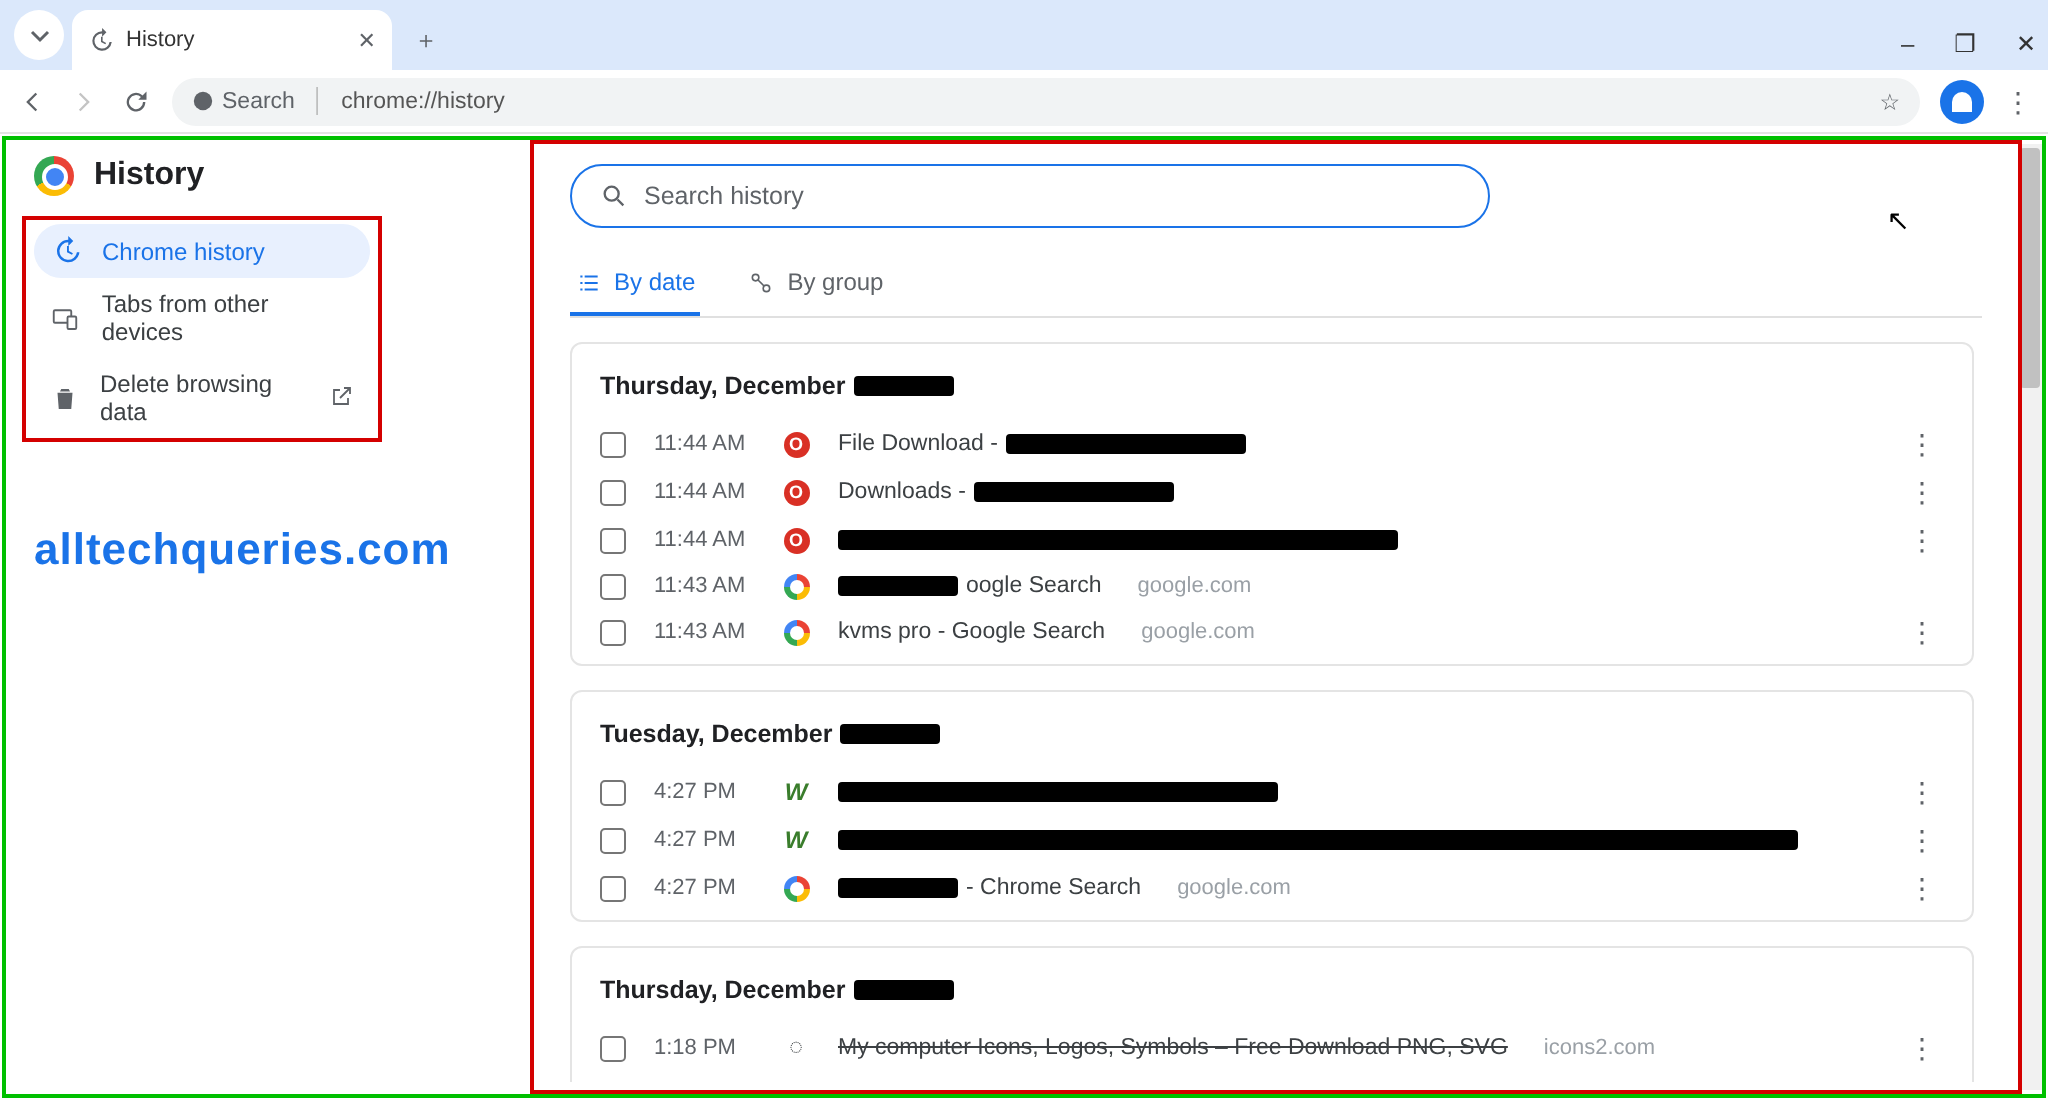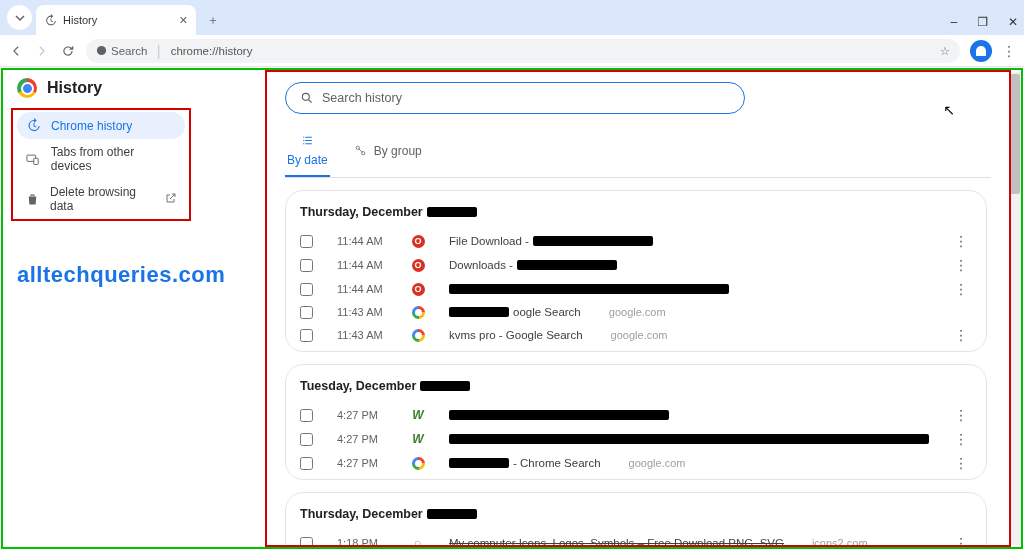--- a/index.html
+++ b/index.html
@@ -46,29 +46,29 @@
   .watermark { position: absolute; left: 14px; top: 175px; font-size: 22px; font-weight: 700; color: #1a73e8; letter-spacing: 0.5px; margin-top: 17px; }
 
   
   .main { position: absolute; left: 262px; top: 0; right: 10px; bottom: 0; border: 2px solid #d40000; padding: 10px 18px 0 18px; overflow: hidden; }
   .cursor { position:absolute; font-size:14px; color:#000; }
 
   .searchbar { height: 32px; border: 1px solid #1a73e8; border-radius: 16px; display: flex; align-items: center; gap: 8px; padding: 0 14px; color: #5f6368; font-size: 12.5px; width: 460px; }
   
   .tabs-row { display: flex; align-items: center; gap: 22px; margin-top: 12px; border-bottom: 1px solid #e0e0e0; padding-bottom: 0; }
   .view-tab { display: flex; align-items: center; gap: 6px; padding: 8px 2px; font-size: 12px; color: #5f6368; border-bottom: 2px solid transparent; }
-  .view-tab.active { color: #1a73e8; border-bottom-color: #1a73e8; font-weight:500;flex-direction:column;}
+  .view-tab.active { color: #1a73e8; border-bottom-color: #1a73e8; font-weight:500;}
   .tab-icon { width:14px; display:flex; align-items:center; justify-content:center;}
 
   .groups { margin-top: 12px; overflow-y: auto; height: 370px; padding-right: 4px;}
-  .day-card { border: 1px solid #e4e4e4; border-radius: 18px; padding: 14px 14px 4px 14px; margin-bottom: 12px; }
+  .day-card { border: 1px solid #e4e4e4; border-radius: 6px; padding: 14px 14px 4px 14px; margin-bottom: 12px; }
   .day-title { font-size: 12.5px; font-weight: 600; color: #202124; margin-bottom: 10px; display:flex; align-items:center; gap:4px;}
   .redact { display:inline-block; height:10px; background:#000; border-radius:2px;}
 
-  .row { display: flex; align-items: center; gap: 24px; padding: 4px 0; font-size: 11.5px; color: #3c4043; justify-content: flex-end; }
+  .row { display: flex; align-items: center; gap: 14px; padding: 4px 0; font-size: 11.5px; color: #3c4043; justify-content: flex-end; }
   .row input[type=checkbox]{ width:13px; height:13px; }
   .row .time { width: 50px; color: #5f6368; font-size:11px;}
   .row .favicon { width: 14px; height:14px; display:flex; align-items:center; justify-content:center; }
   .row .maintext { display: inline-flex; align-items:center; gap:4px; }
   .row .domain { color: #9aa0a6; margin-left:4px; font-size:11px;}
   .row .rowmenu { margin-left: auto; color: #5f6368; font-size:14px; padding-right:4px;}
 
   .fav-g { width:13px;height:13px;border-radius:50%;background:conic-gradient(#ea4335 0 90deg,#fbbc05 90deg 180deg,#34a853 180deg 270deg,#4285f4 270deg 360deg); position:relative;}
   .fav-g::after{content:'';position:absolute;inset:3px;background:#fff;border-radius:50%;}
   .fav-o { width:13px;height:13px;border-radius:50%;background:#d93025;color:#fff;font-size:9px;font-weight:700;display:flex;align-items:center;justify-content:center;}

